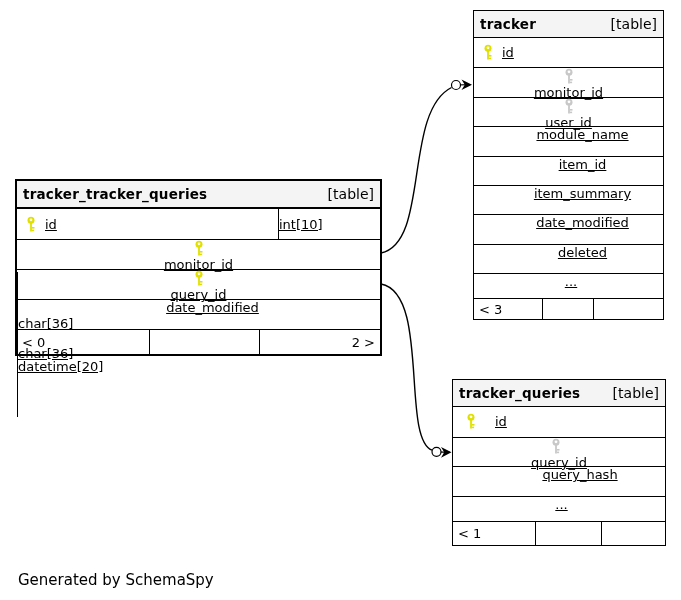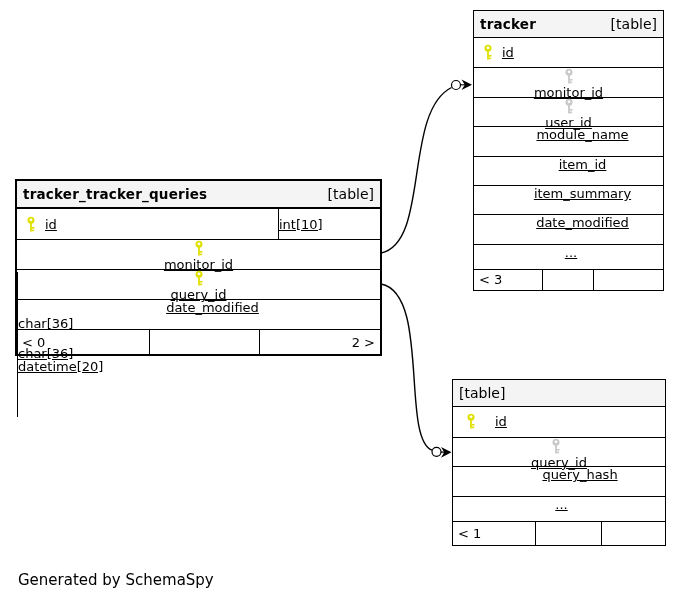--- a/index.html
+++ b/index.html
@@ -167,32 +167,36 @@
         </div>
         <div class="row nokey">
           <span class="name">item_id</span>
         </div>
         <div class="row nokey">
           <span class="name">item_summary</span>
         </div>
         <div class="row nokey">
           <span class="name">date_modified</span>
         </div>
+        <div class="row nokey">
+          <span class="name">deleted</span>
+        </div>
         <div class="row nokey ellipsis">
           <span class="name">...</span>
         </div>
       </div>
       <div class="ftr">
         <span>&lt; 3</span>
         <span></span>
         <span></span>
       </div>
     </div>
   <div class="tbl t-queries">
       <div class="hdr">
+        <span class="title">tracker_queries</span>
         <span class="tag">[table]</span>
       </div>
       <div class="body">
         <div class="row">
           <span class="keyicon"><svg width="13" height="17" viewBox="0 0 13 17">
               <circle cx="6" cy="4.2" r="3.5" fill="#e0e000"></circle>
               <circle cx="6" cy="3.8" r="1.4" fill="#fff"></circle>
               <rect x="5.1" y="7" width="1.8" height="8.5" fill="#e0e000"></rect>
               <rect x="6.9" y="11" width="2.6" height="1.6" fill="#e0e000"></rect>
               <rect x="6.9" y="13.6" width="2.2" height="1.6" fill="#e0e000"></rect>

